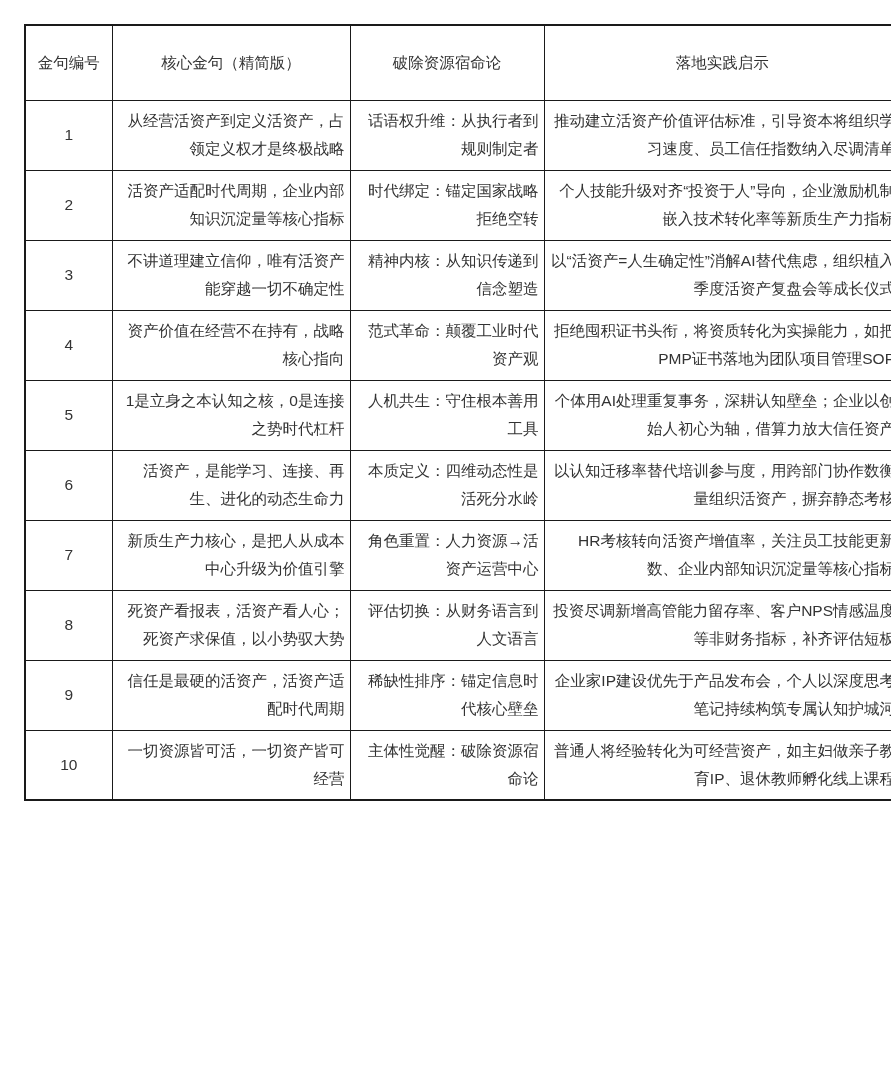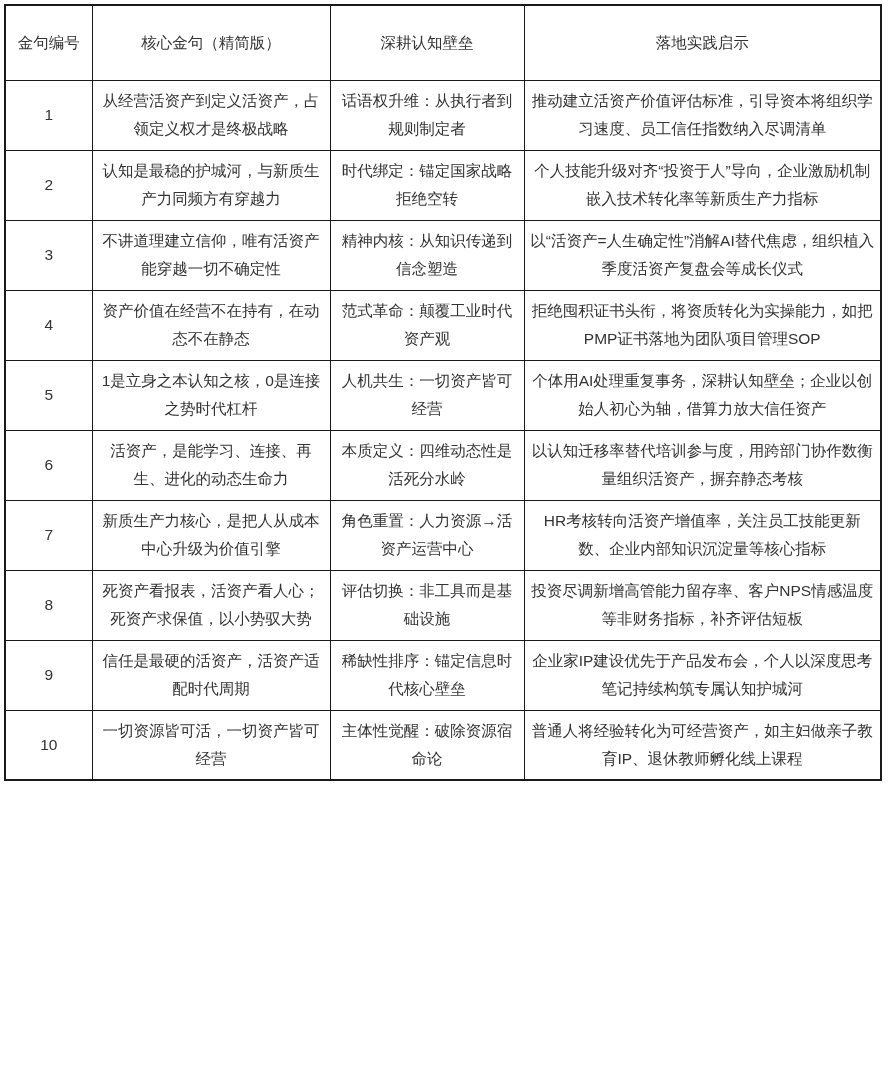--- a/index.html
+++ b/index.html
@@ -8,21 +8,21 @@
     background: #ffffff;
     width: 891px;
     height: 1089px;
     font-family: "Liberation Sans", "DejaVu Sans", sans-serif;
   }
   .page {
     width: 891px;
     height: 1089px;
     background: #ffffff;
     box-sizing: border-box;
-    padding: 4px;
+    padding: 24px;
   }
   table.golden-table {
     border-collapse: collapse;
     table-layout: fixed;
     width: 876px;
     border: 2px solid #1a1a1a;
     color: #333333;
   }
   table.golden-table th,
   table.golden-table td {
@@ -36,88 +36,88 @@
     word-break: break-all;
   }
   col.c-id     { width: 87px;  }
   col.c-quote  { width: 238px; }
   col.c-dir    { width: 194px; }
   col.c-insight{ width: 357px; }
   thead tr { height: 75px; }
   tbody tr { height: 70px; }
   thead th { text-align: center; }
   td.cell-id { text-align: center; }
-  td.cell-quote, td.cell-dir, td.cell-insight { text-align: center; }
+  td.cell-quote, td.cell-dir, td.cell-insight { text-align: right; }
 </style>
 </head>
 <body>
 
 <div class="page">
   <table class="golden-table">
     <colgroup>
       <col class="c-id">
       <col class="c-quote">
       <col class="c-dir">
       <col class="c-insight">
     </colgroup>
     <thead>
       <tr>
         <th>金句编号</th>
         <th>核心金句（精简版）</th>
-        <th>深耕认知壁垒</th>
+        <th>破除资源宿命论</th>
         <th>落地实践启示</th>
       </tr>
     </thead>
     <tbody id="table-body">
         <tr>
     <td class="cell-id">1</td>
     <td class="cell-quote">从经营活资产到定义活资产，占领定义权才是终极战略</td>
     <td class="cell-dir">话语权升维：从执行者到规则制定者</td>
     <td class="cell-insight">推动建立活资产价值评估标准，引导资本将组织学习速度、员工信任指数纳入尽调清单</td>
   </tr>
         <tr>
     <td class="cell-id">2</td>
-    <td class="cell-quote">认知是最稳的护城河，与新质生产力同频方有穿越力</td>
+    <td class="cell-quote">活资产适配时代周期，企业内部知识沉淀量等核心指标</td>
     <td class="cell-dir">时代绑定：锚定国家战略拒绝空转</td>
     <td class="cell-insight">个人技能升级对齐“投资于人”导向，企业激励机制嵌入技术转化率等新质生产力指标</td>
   </tr>
         <tr>
     <td class="cell-id">3</td>
     <td class="cell-quote">不讲道理建立信仰，唯有活资产能穿越一切不确定性</td>
     <td class="cell-dir">精神内核：从知识传递到信念塑造</td>
     <td class="cell-insight">以“活资产=人生确定性”消解AI替代焦虑，组织植入季度活资产复盘会等成长仪式</td>
   </tr>
         <tr>
     <td class="cell-id">4</td>
-    <td class="cell-quote">资产价值在经营不在持有，在动态不在静态</td>
+    <td class="cell-quote">资产价值在经营不在持有，战略核心指向</td>
     <td class="cell-dir">范式革命：颠覆工业时代资产观</td>
     <td class="cell-insight">拒绝囤积证书头衔，将资质转化为实操能力，如把PMP证书落地为团队项目管理SOP</td>
   </tr>
         <tr>
     <td class="cell-id">5</td>
     <td class="cell-quote">1是立身之本认知之核，0是连接之势时代杠杆</td>
-    <td class="cell-dir">人机共生：一切资产皆可经营</td>
+    <td class="cell-dir">人机共生：守住根本善用工具</td>
     <td class="cell-insight">个体用AI处理重复事务，深耕认知壁垒；企业以创始人初心为轴，借算力放大信任资产</td>
   </tr>
         <tr>
     <td class="cell-id">6</td>
     <td class="cell-quote">活资产，是能学习、连接、再生、进化的动态生命力</td>
     <td class="cell-dir">本质定义：四维动态性是活死分水岭</td>
     <td class="cell-insight">以认知迁移率替代培训参与度，用跨部门协作数衡量组织活资产，摒弃静态考核</td>
   </tr>
         <tr>
     <td class="cell-id">7</td>
     <td class="cell-quote">新质生产力核心，是把人从成本中心升级为价值引擎</td>
     <td class="cell-dir">角色重置：人力资源→活资产运营中心</td>
     <td class="cell-insight">HR考核转向活资产增值率，关注员工技能更新数、企业内部知识沉淀量等核心指标</td>
   </tr>
         <tr>
     <td class="cell-id">8</td>
     <td class="cell-quote">死资产看报表，活资产看人心；死资产求保值，以小势驭大势</td>
-    <td class="cell-dir">评估切换：非工具而是基础设施</td>
+    <td class="cell-dir">评估切换：从财务语言到人文语言</td>
     <td class="cell-insight">投资尽调新增高管能力留存率、客户NPS情感温度等非财务指标，补齐评估短板</td>
   </tr>
         <tr>
     <td class="cell-id">9</td>
     <td class="cell-quote">信任是最硬的活资产，活资产适配时代周期</td>
     <td class="cell-dir">稀缺性排序：锚定信息时代核心壁垒</td>
     <td class="cell-insight">企业家IP建设优先于产品发布会，个人以深度思考笔记持续构筑专属认知护城河</td>
   </tr>
         <tr>
     <td class="cell-id">10</td>

